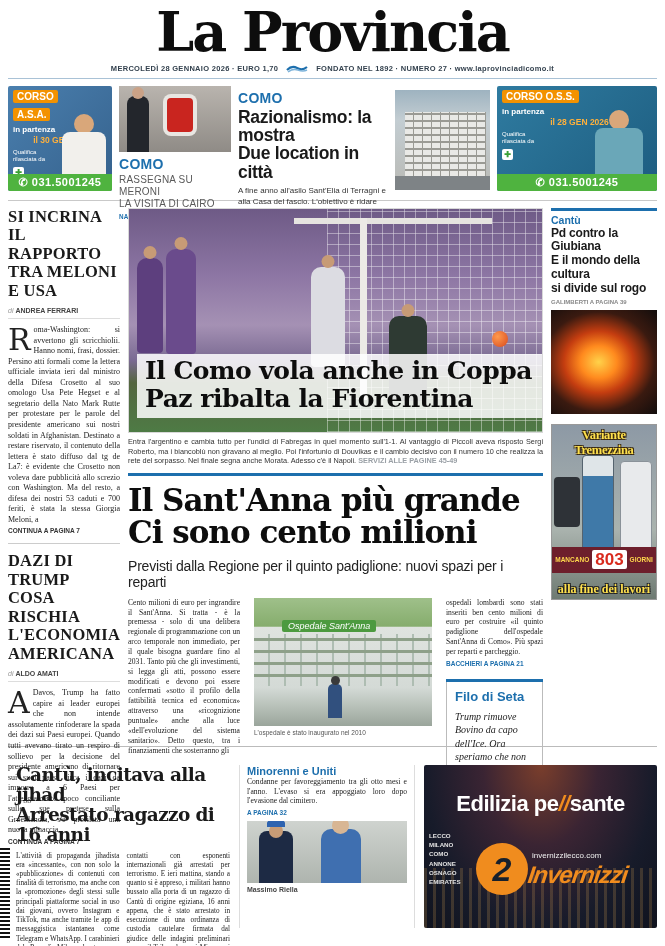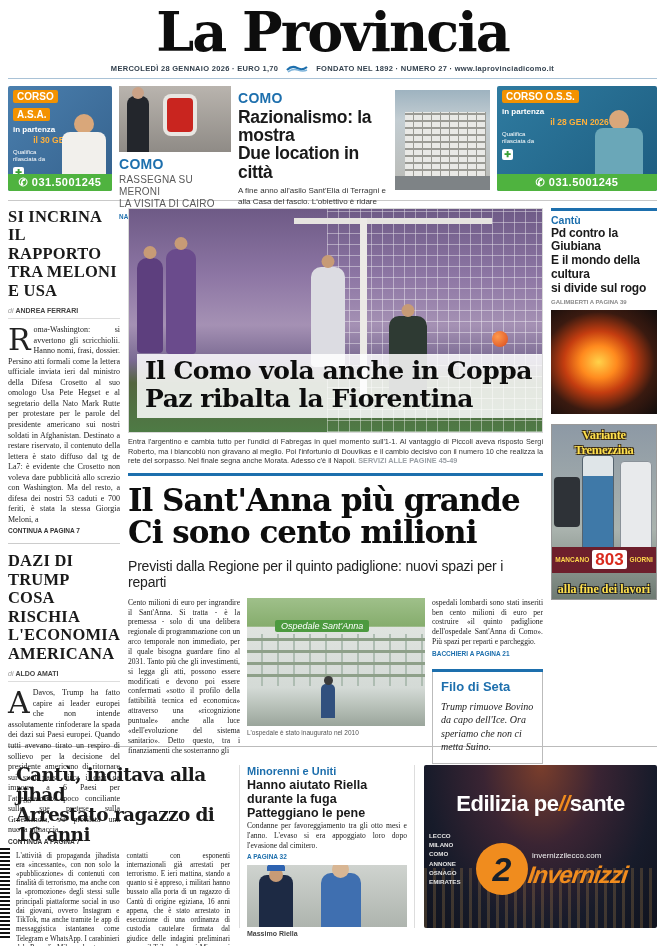--- a/index.html
+++ b/index.html
@@ -94,21 +94,21 @@
      line-height:1.12; letter-spacing:-.5px; color:#0d0d0d; white-space:pre-line; }
   .photo-caption { font-size:7.3px; color:#333; line-height:1.35; text-align:justify; margin-top:4px; }
   .photo-caption-ref { color:#9aa0a6; font-weight:bold; }
 
   .blue-rule { border-top:3px solid #1d6fad; margin-top:7px; }
 
   .main-headline { font-family:"DejaVu Serif", serif; font-weight:bold; font-size:31px;
                    line-height:1.04; letter-spacing:-1px; margin-top:8px; color:#0d0d0d; white-space:pre-line; }
   .subhead { font-size:14px; color:#222; margin:9px 0 8px; letter-spacing:-.2px; }
 
-  .story-cols { display:flex; gap:7px; }
+  .story-cols { display:flex; gap:14px; }
   .story-col-text { font-family:"Liberation Serif", serif; font-size:7.6px; line-height:1.3;
                     text-align:justify; color:#222; }
   .sc1 { width:112px; flex-shrink:0; }
   .sc2 { flex:1; min-width:0; }
   .story-photo-wrap { width:178px; flex-shrink:0; }
   .photo-hospital { height:128px; position:relative; overflow:hidden;
      background:linear-gradient(180deg,#9fc08a 0%,#86ad6d 22%,#dfe3df 23%,#d4dad6 70%,#b9c2ba 84%,#9aa59b 100%); }
   .hosp-sign { position:absolute; left:28px; top:22px; background:#4c9a3f; color:#fff; font-style:italic;
                font-size:9px; padding:1px 6px; border-radius:2px; }
   .hosp-windows { position:absolute; left:0; right:0; top:36px; height:52px;
@@ -352,23 +352,20 @@
       <div class="jihad-head">Cantù, incitava alla jihad
 Arrestato ragazzo di 16 anni</div>
       <div class="jihad-cols">
         <div class="jihad-col">L'attività di propaganda jihadista era «incessante», con non solo la «pubblicazione» di contenuti con finalità di terrorismo, ma anche con la «promozione» degli stessi sulle principali piattaforme social in uso dai giovani, ovvero Instagram e TikTok, ma anche tramite le app di messaggistica istantanea come Telegram e WhatsApp. I carabinieri del Ros di Milano lo tenevano monitorato dall'ottobre del 2024, controllandone anche i</div>
         <div class="jihad-col"><span>contatti con esponenti internazionali già arrestati per terrorismo. E ieri mattina, stando a quanto si è appreso, i militari hanno bussato alla porta di un ragazzo di Cantù di origine egiziana, 16 anni appena, che è stato arrestato in esecuzione di una ordinanza di custodia cautelare firmata dal giudice delle indagini preliminari presso il Tribunale per i Minorenni di Milano. Il giovane è poi stato affidato a una comunità.</span> </div>
       </div>
     </div>
 
     <div class="b-mid">
       <div class="riella-kicker">Minorenni e Uniti</div>
-      <div class="riella-head">Hanno aiutato Riella
-durante la fuga
-Patteggiano le pene</div>
       <div class="riella-body">Condanne per favoreggiamento tra gli otto mesi e l'anno. L'evaso si era appoggiato loro dopo l'evasione dal cimitero.</div>
       <div class="story-byline">A PAGINA 32</div>
       <div class="riella-photo">
         <div class="pol"></div>
         <div class="riel"></div>
       </div>
       <div class="riella-caption">Massimo Riella</div>
     </div>
 
     <div class="b-right">

